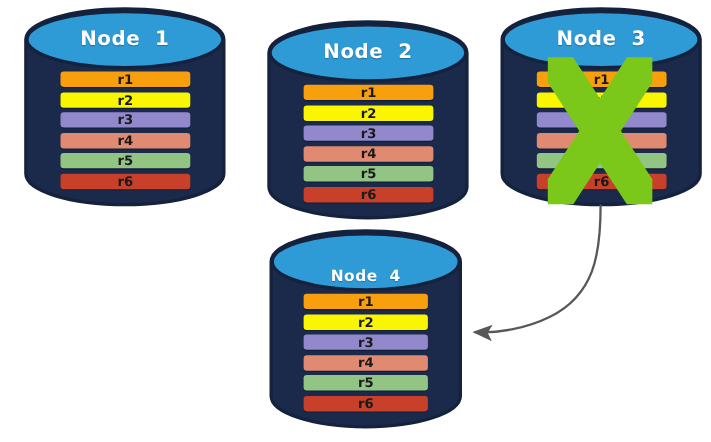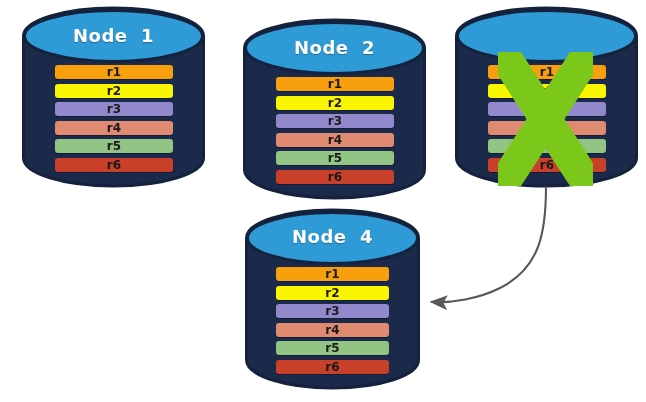--- a/index.html
+++ b/index.html
@@ -117,41 +117,42 @@
           <div class="record" style="left: 33px; top: 112.8px; width: 118px; height: 14px; background: rgb(224, 138, 114); font-size: 12px;">r4</div>
           <div class="record" style="left: 33px; top: 131.4px; width: 118px; height: 14px; background: rgb(146, 196, 132); font-size: 12px;">r5</div>
           <div class="record" style="left: 33px; top: 150px; width: 118px; height: 14px; background: rgb(200, 64, 42); font-size: 12px;">r6</div>
         </div>
       </div>
       <div class="node" style="left: 455px; top: 8px; width: 183px; height: 178px;">
         <svg class="node-svg" width="183" height="182" viewBox="0 0 183 182">
           <path d="M 1.5 28 L 1.5 150 A 90 28 0 0 0 181.5 150 L 181.5 28 A 90 28 0 0 0 1.5 28 Z" fill="#1B2A4A" stroke="#14223D" stroke-width="3"></path>
           <ellipse cx="91.5" cy="28" rx="89" ry="25.5" fill="#2E9BD6" stroke="#14223D" stroke-width="3"></ellipse>
         </svg>
+        <div class="node-title" style="top: 17px; font-size: 18px;">Node  3</div>
         <div class="records">
           <div class="record" style="left: 33px; top: 57px; width: 118px; height: 14px; background: rgb(247, 159, 12); font-size: 12px;">r1</div>
           <div class="record" style="left: 33px; top: 75.6px; width: 118px; height: 14px; background: rgb(250, 245, 0); font-size: 12px;">r2</div>
           <div class="record" style="left: 33px; top: 94.2px; width: 118px; height: 14px; background: rgb(145, 137, 204); font-size: 12px;">r3</div>
           <div class="record" style="left: 33px; top: 112.8px; width: 118px; height: 14px; background: rgb(224, 138, 114); font-size: 12px;">r4</div>
           <div class="record" style="left: 33px; top: 131.4px; width: 118px; height: 14px; background: rgb(146, 196, 132); font-size: 12px;">r5</div>
           <div class="record" style="left: 33px; top: 150px; width: 118px; height: 14px; background: rgb(200, 64, 42); font-size: 12px;">r6</div>
         </div>
         <svg class="x-mark" width="183" height="178" viewBox="0 0 183 178" style="left: 0px; top: 0px;">
           <g>
             <path d="M 43 44 L 66 44 L 138 155 L 138 178 L 115 178 L 43 67 Z" fill="#7CC81A"></path>
             <path d="M 138 44 L 138 67 L 66 178 L 43 178 L 43 155 L 115 44 Z" fill="#7CC81A"></path>
           </g>
         </svg>
       </div>
       <div class="node" style="left: 245px; top: 210px; width: 175px; height: 178px;">
         <svg class="node-svg" width="175" height="182" viewBox="0 0 175 182">
           <path d="M 1.5 28 L 1.5 150 A 86 28 0 0 0 173.5 150 L 173.5 28 A 86 28 0 0 0 1.5 28 Z" fill="#1B2A4A" stroke="#14223D" stroke-width="3"></path>
           <ellipse cx="87.5" cy="28" rx="85" ry="25.5" fill="#2E9BD6" stroke="#14223D" stroke-width="3"></ellipse>
         </svg>
-        <div class="node-title" style="top: 16px; font-size: 18px;">Node  4</div>
+        <div class="node-title" style="top: 33px; font-size: 14px;">Node  4</div>
         <div class="records">
           <div class="record" style="left: 31px; top: 57px; width: 113px; height: 14px; background: rgb(247, 159, 12); font-size: 12px;">r1</div>
           <div class="record" style="left: 31px; top: 75.6px; width: 113px; height: 14px; background: rgb(250, 245, 0); font-size: 12px;">r2</div>
           <div class="record" style="left: 31px; top: 94.2px; width: 113px; height: 14px; background: rgb(145, 137, 204); font-size: 12px;">r3</div>
           <div class="record" style="left: 31px; top: 112.8px; width: 113px; height: 14px; background: rgb(224, 138, 114); font-size: 12px;">r4</div>
           <div class="record" style="left: 31px; top: 131.4px; width: 113px; height: 14px; background: rgb(146, 196, 132); font-size: 12px;">r5</div>
           <div class="record" style="left: 31px; top: 150px; width: 113px; height: 14px; background: rgb(200, 64, 42); font-size: 12px;">r6</div>
         </div>
       </div>
     </div>

